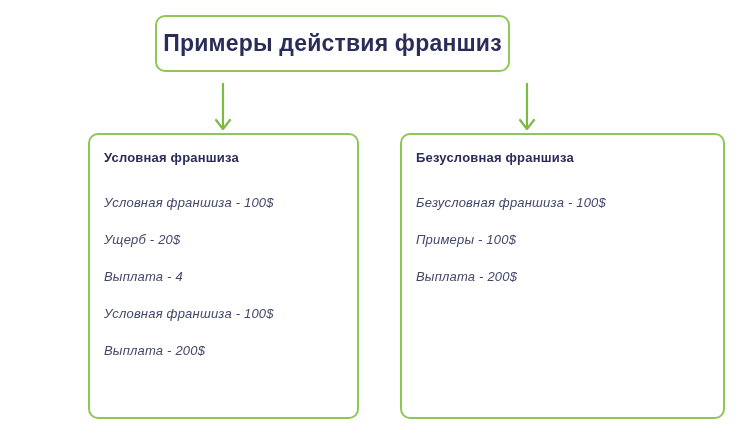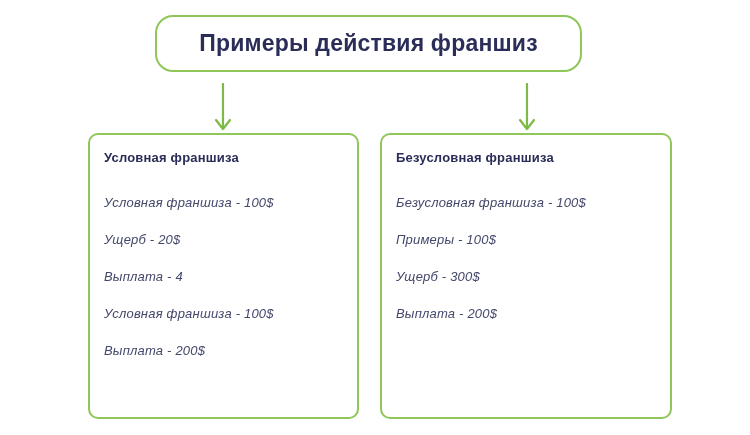--- a/index.html
+++ b/index.html
@@ -18,24 +18,24 @@
     width: 750px;
     height: 435px;
     background: var(--bg);
     overflow: hidden;
   }
 
   .title-box {
     position: absolute;
     left: 155px;
     top: 15px;
-    width: 427px;
+    width: 355px;
     height: 57px;
     border: 2px solid var(--border-green);
-    border-radius: 18px;
+    border-radius: 10px;
     background: #fff;
     display: flex;
     align-items: center;
     justify-content: center;
   }
   .title-box span {
     font-size: 23px;
     font-weight: 700;
     color: var(--heading-text);
     letter-spacing: 0.2px;
@@ -51,21 +51,21 @@
   .card {
     position: absolute;
     top: 133px;
     height: 286px;
     border: 2px solid var(--border-green);
     border-radius: 10px;
     background: #fff;
     padding: 15px 12px 0 14px;
   }
   .card-left  { left: 88px;  width: 271px; }
-  .card-right { left: 380px; width: 292px; }
+  .card-right { left: 400px; width: 325px; }
 
   .card-heading {
     font-size: 13px;
     font-weight: 700;
     color: var(--heading-text);
     margin-bottom: 30px;
     letter-spacing: 0.2px;
   }
   .card-line {
     font-size: 13px;
@@ -107,18 +107,17 @@
       <div class="card-line">Условная франшиза - 100$</div>
       <div class="card-line">Выплата - 200$</div>
     </div>
   </div>
 
   <div class="card card-right">
     <div class="card-heading">Безусловная франшиза</div>
     <div class="group">
       <div class="card-line">Безусловная франшиза - 100$</div>
       <div class="card-line">Примеры - 100$</div>
-      <div class="card-line">Ущерб - 300$</div>
       <div class="card-line">Выплата - 200$</div>
     </div>
   </div>
 
 </div>
 
 </body></html>

